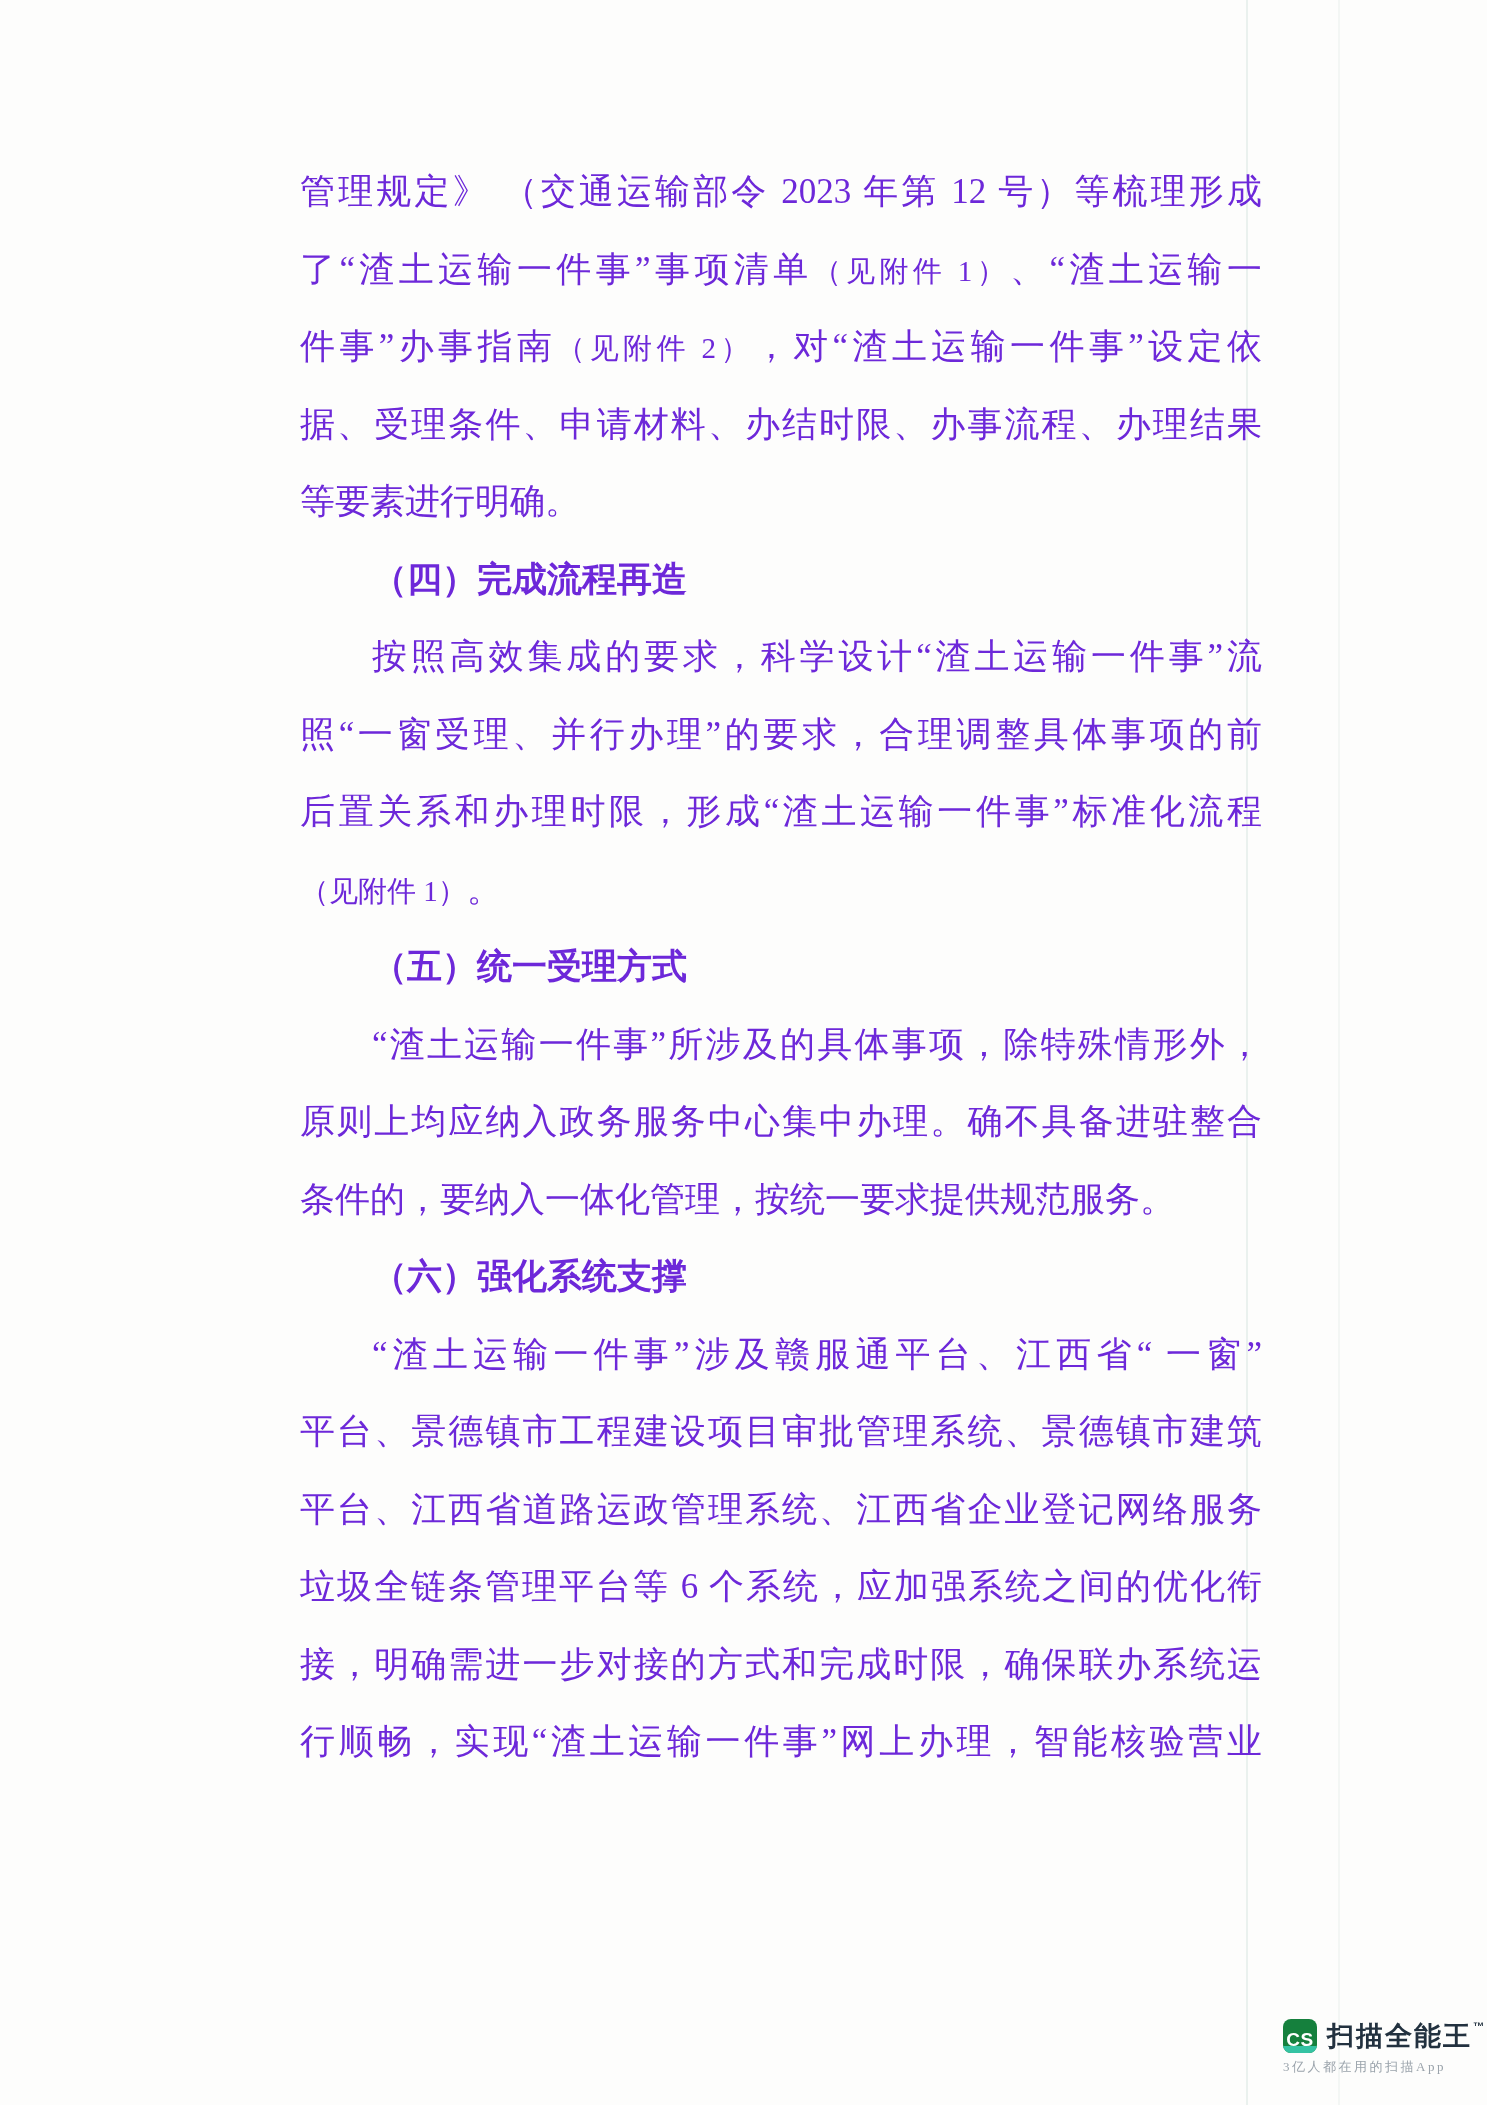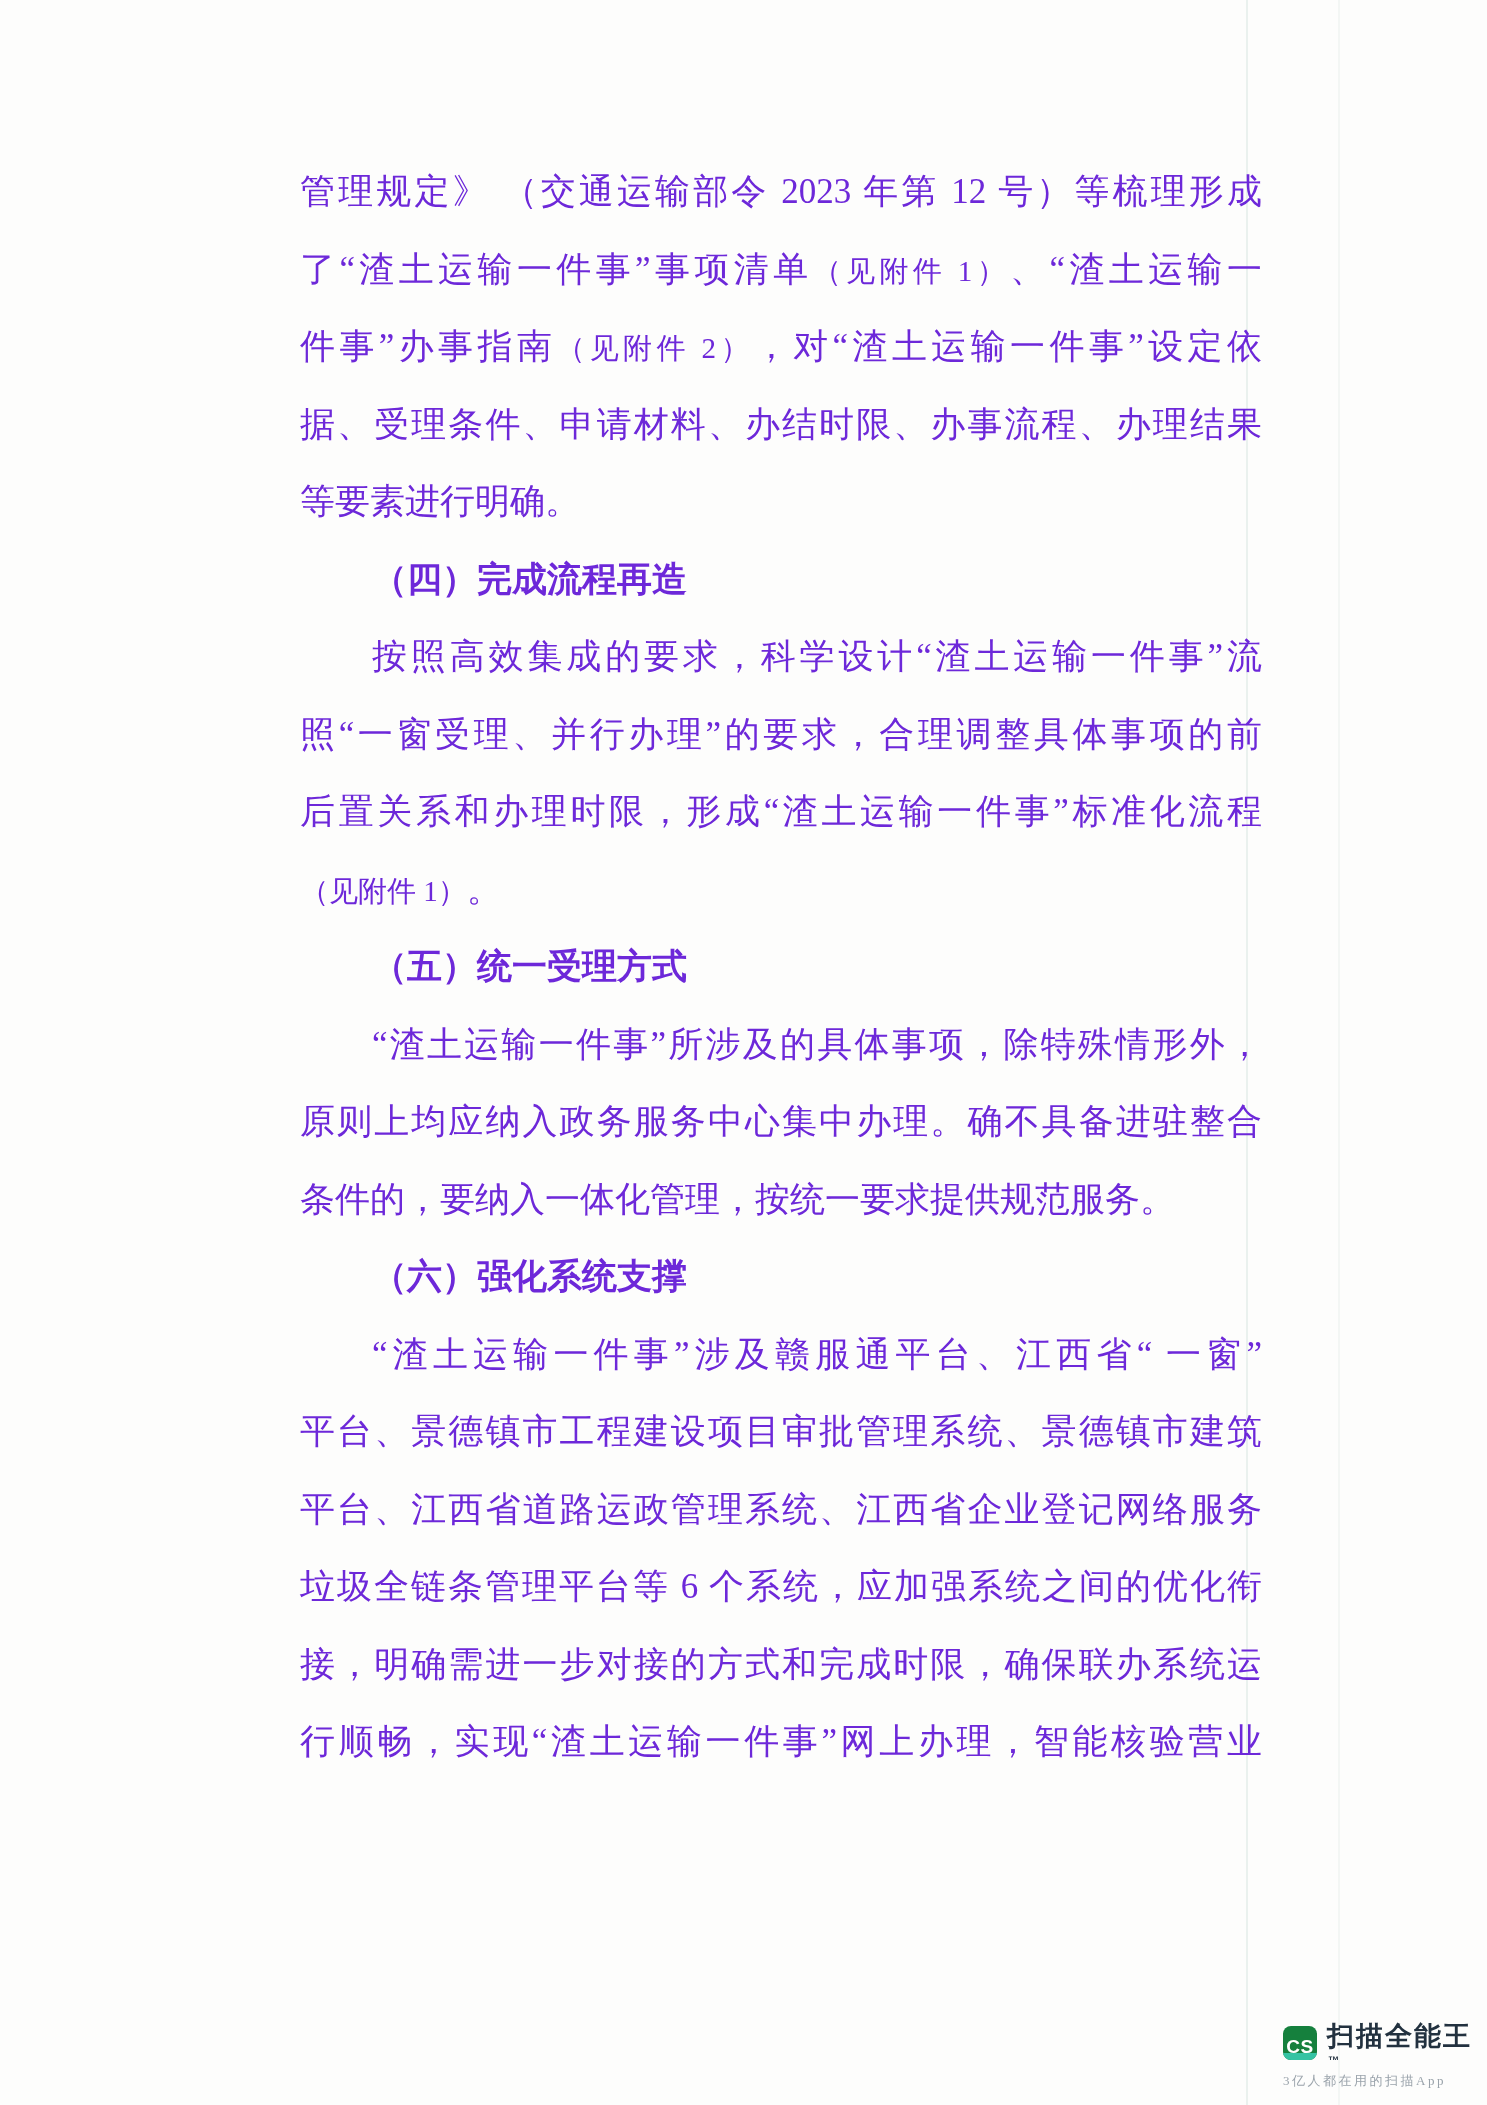--- a/index.html
+++ b/index.html
@@ -47,21 +47,21 @@
   .wm-cs{
     color:#ffffff;
     font-family:"Liberation Sans","DejaVu Sans",sans-serif;
     font-weight:700;font-size:19px;line-height:27px;letter-spacing:.5px;
   }
   .wm-strip{ position:absolute;left:0;right:0;bottom:0;height:7px;background:#35c3a3; }
   .wm-title{
     margin-left:10px;
     font-family:"Liberation Sans","DejaVu Sans",sans-serif;
     font-weight:700;font-size:27px;color:#22313f;letter-spacing:2px;
-    display:flex;align-items:flex-start;line-height:34px;flex-direction:column;
+    display:flex;align-items:flex-start;line-height:34px;
   }
   .wm-tm{ font-size:11px; line-height:14px; margin-left:1px; }
   .wm-tagline{
     margin-top:5px;
     font-family:Liberation Serif, serif;
     font-size:13px;color:#9aa3ab;letter-spacing:2.5px;
   }
 </style>
 </head>
 <body>

